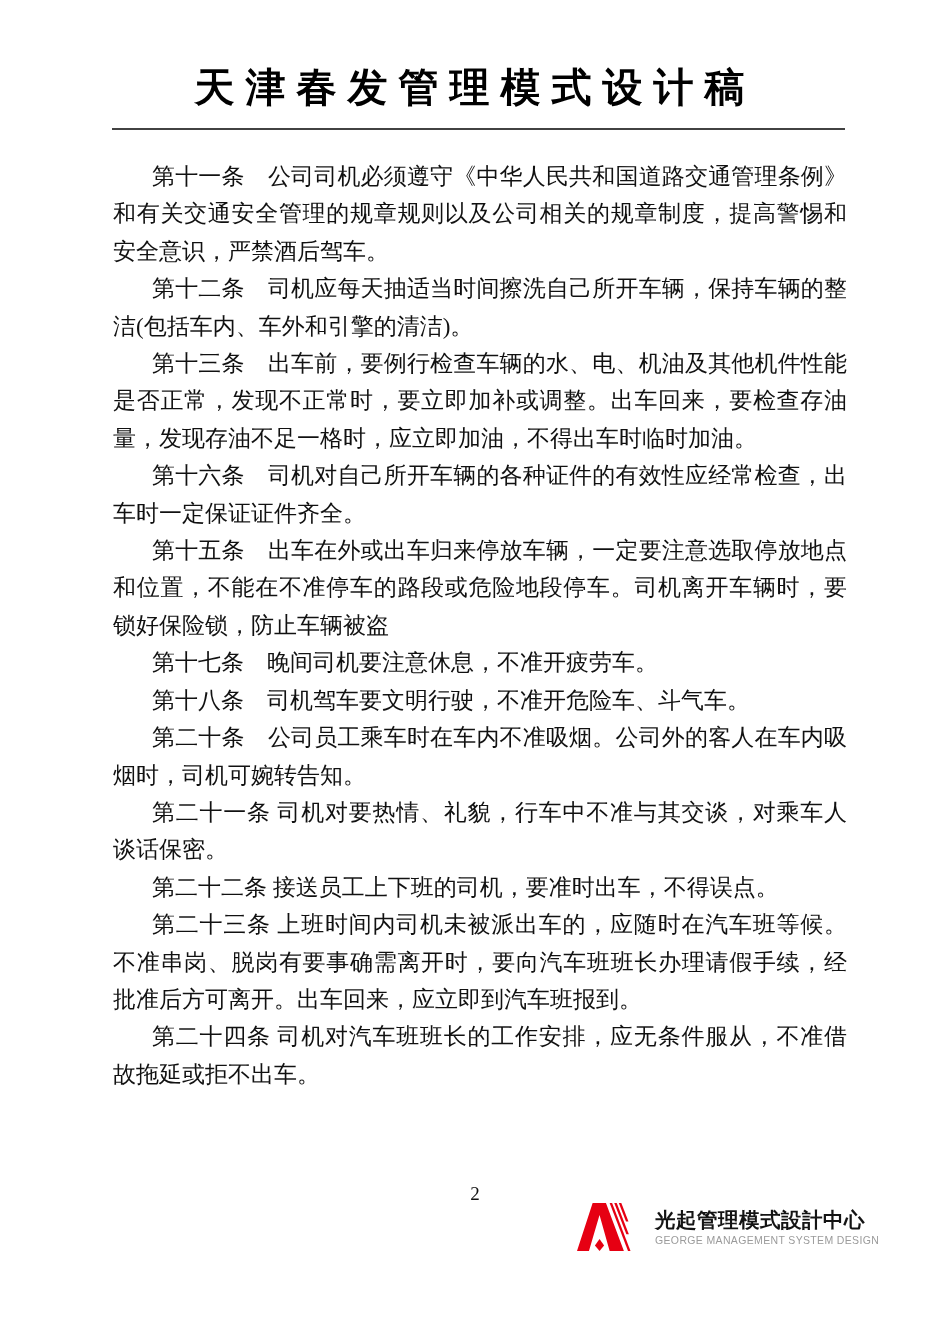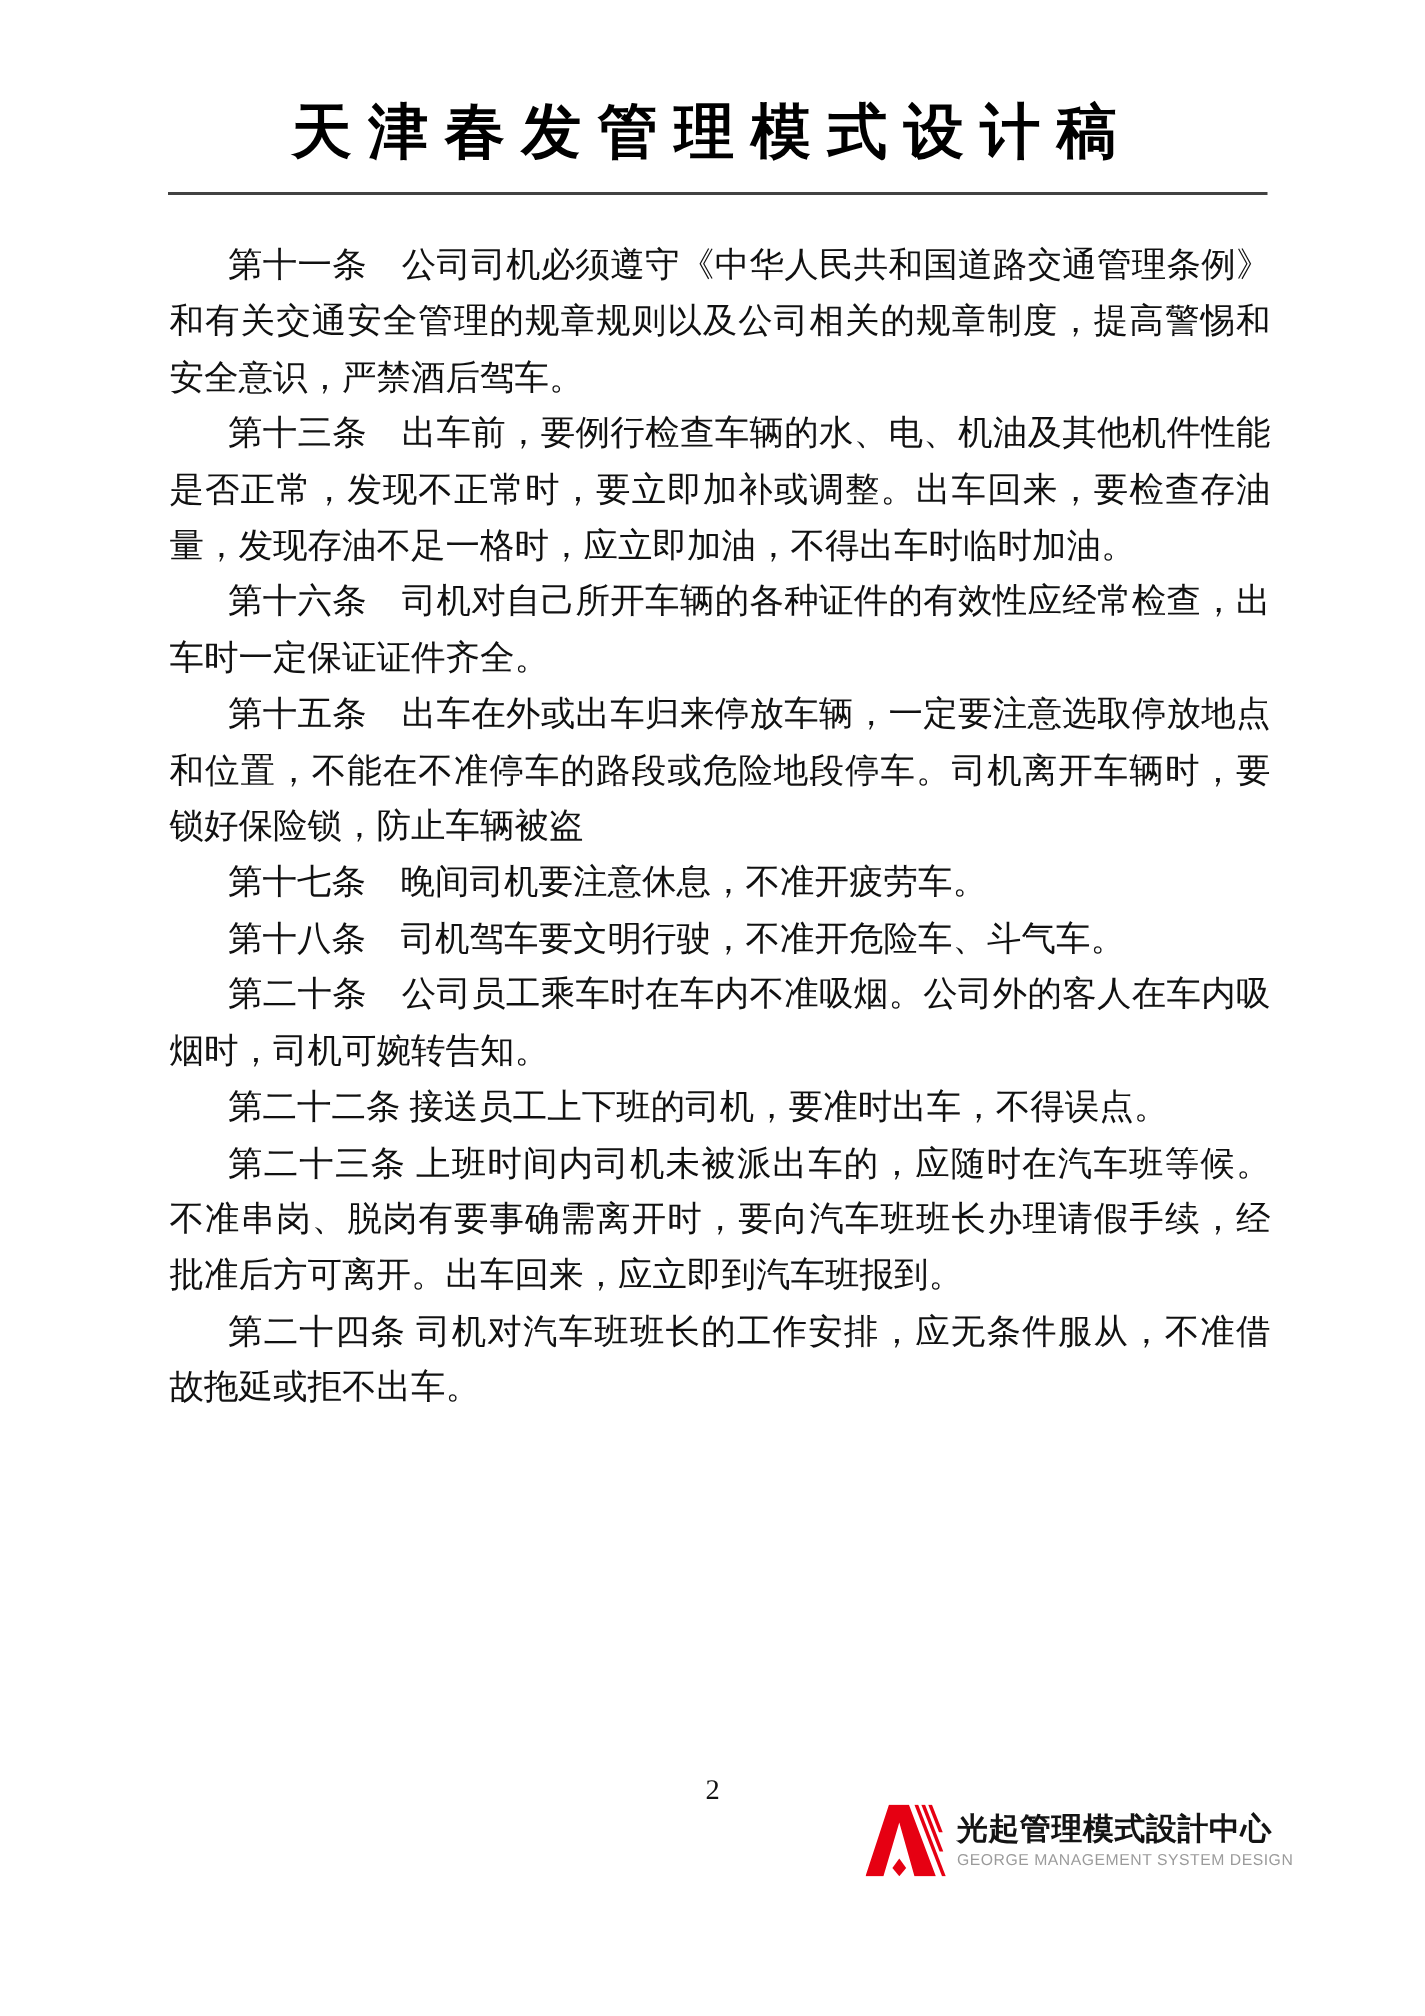--- a/index.html
+++ b/index.html
@@ -25,21 +25,21 @@
     font-size:23px;line-height:37.4px;text-align:justify;
     color:#111;
   }
   .body-text p{margin:0;text-indent:39px;}
   .page-number{
     position:absolute;top:1183px;left:0;right:0;text-align:center;
     font-size:19px;color:#111;
   }
   .footer-logo{
     position:absolute;left:577px;top:1203px;
-    display:flex;align-items:center;gap:4px;
+    display:flex;align-items:center;gap:21px;
   }
   .logo-mark{width:57px;height:48px;display:block;}
   .logo-text{display:flex;flex-direction:column;}
   .logo-cn{
     font-family:"Liberation Sans","DejaVu Sans",sans-serif;
     font-weight:bold;font-size:20.5px;letter-spacing:0.5px;
     color:#141414;line-height:1.15;white-space:nowrap;
   }
   .logo-en{
     font-family:"Liberation Sans","DejaVu Sans",sans-serif;
@@ -50,26 +50,28 @@
 </head>
 <body>
 
 <div class="page">
 
   <div class="doc-title">天津春发管理模式设计稿</div>
   <div class="title-rule"></div>
 
   <div class="body-text">
     <p><span>第十一条　</span><span>公司司机必须遵守《中华人民共和国道路交通管理条例》和有关交通安全管理的规章规则以及公司相关的规章制度，提高警惕和安全意识，严禁酒后驾车。</span></p>
+    <p><span>第十二条　</span><span>司机应每天抽适当时间擦洗自己所开车辆，保持车辆的整洁(包括车内、车外和引擎的清洁)。</span></p>
     <p><span>第十三条　</span><span>出车前，要例行检查车辆的水、电、机油及其他机件性能是否正常，发现不正常时，要立即加补或调整。出车回来，要检查存油量，发现存油不足一格时，应立即加油，不得出车时临时加油。</span></p>
     <p><span>第十六条　</span><span>司机对自己所开车辆的各种证件的有效性应经常检查，出车时一定保证证件齐全。</span></p>
     <p><span>第十五条　</span><span>出车在外或出车归来停放车辆，一定要注意选取停放地点和位置，不能在不准停车的路段或危险地段停车。司机离开车辆时，要锁好保险锁，防止车辆被盗</span></p>
     <p><span>第十七条　</span><span>晚间司机要注意休息，不准开疲劳车。</span></p>
     <p><span>第十八条　</span><span>司机驾车要文明行驶，不准开危险车、斗气车。</span></p>
     <p><span>第二十条　</span><span>公司员工乘车时在车内不准吸烟。公司外的客人在车内吸烟时，司机可婉转告知。</span></p>
+    <p><span>第二十一条 </span><span>司机对要热情、礼貌，行车中不准与其交谈，对乘车人谈话保密。</span></p>
     <p><span>第二十二条 </span><span>接送员工上下班的司机，要准时出车，不得误点。</span></p>
     <p><span>第二十三条 </span><span>上班时间内司机未被派出车的，应随时在汽车班等候。不准串岗、脱岗有要事确需离开时，要向汽车班班长办理请假手续，经批准后方可离开。出车回来，应立即到汽车班报到。</span></p>
     <p><span>第二十四条 </span><span>司机对汽车班班长的工作安排，应无条件服从，不准借故拖延或拒不出车。</span></p>
   </div>
 
   <div class="page-number">2</div>
 
   <div class="footer-logo">
     <svg class="logo-mark" viewBox="0 0 62 52" xmlns="http://www.w3.org/2000/svg" aria-hidden="true">
       <path fill="#e60012" d="M17 0 L31.5 0 L51 52 L35.5 52 L24.5 13 L13 52 L0 52 Z"></path>

